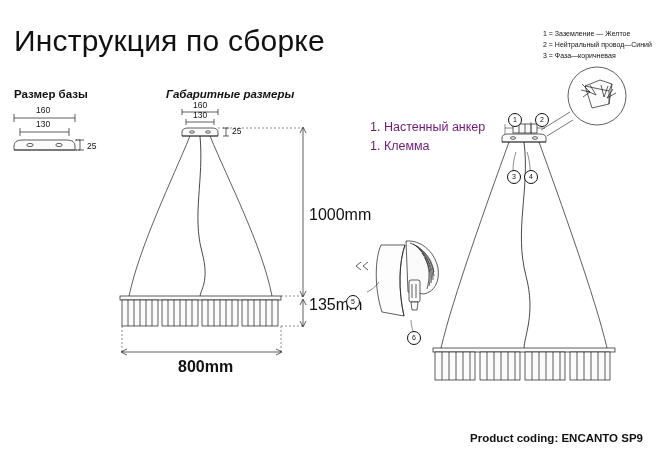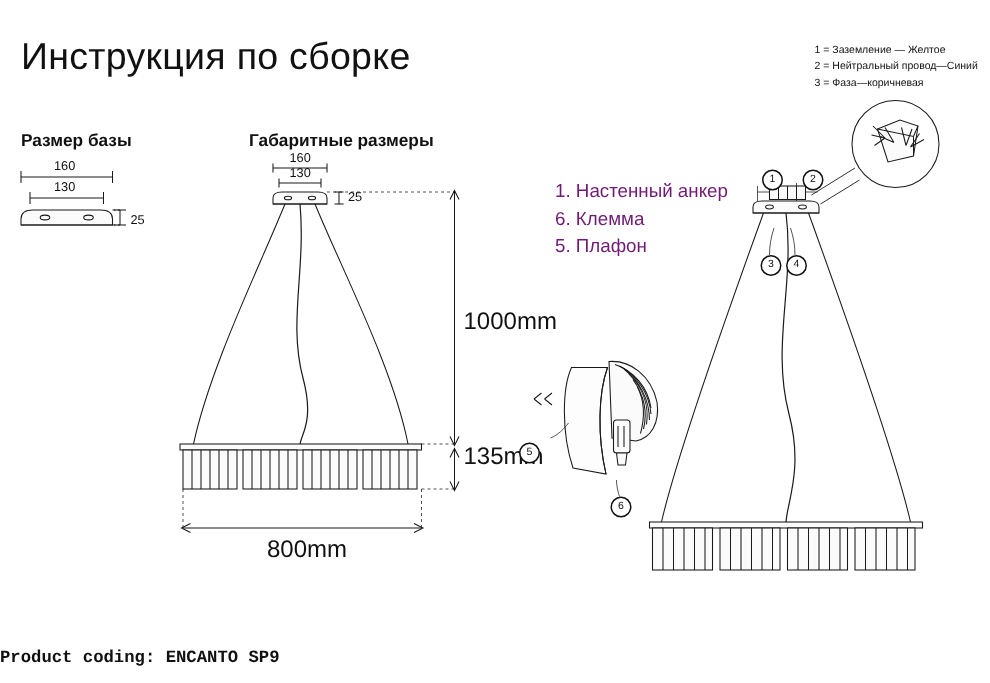--- a/index.html
+++ b/index.html
@@ -16,33 +16,33 @@
     overflow: hidden;
   }
   .page {
     position: absolute;
     inset: 0;
   }
   .title {
     position: absolute;
     left: 14px;
     top: 24px;
-    font-size: 25px;
+    font-size: 30px;
     font-weight: 400;
     letter-spacing: 0.2px;
     color: #111;
   }
   .sec-label {
     position: absolute;
     font-size: 11.5px;
     font-weight: 700;
     color: #111;
   }
   .sec-base { left: 14px; top: 88px; }
-  .sec-dims { left: 166px; top: 88px; }
+  .sec-dims { left: 166px; top: 88px; font-style: italic; }
 
   .dim-text {
     position: absolute;
     font-size: 8.5px;
     color: #111;
     white-space: nowrap;
   }
   .dim-text.big {
     font-size: 16px;
   }
@@ -73,25 +73,24 @@
     line-height: 11px;
     color: #111;
     white-space: nowrap;
   }
 
   .footer {
     position: absolute;
     left: 0;
     right: 17px;
     top: 432px;
-    text-align: left;
+    text-align: right;
     font-size: 11.5px;
     font-weight: 700;
     color: #111;
-    font-family: Liberation Mono, monospace;
   }
 
   .num-badge {
     position: absolute;
     font-size: 7px;
     color: #111;
     text-align: center;
     width: 12px;
     height: 12px;
     line-height: 12px;
@@ -312,26 +311,25 @@
   <div class="dim-text" style="left:36px; top:105px;">160</div>
   <div class="dim-text" style="left:36px; top:119px;">130</div>
   <div class="dim-text" style="left:87px; top:141px;">25</div>
 
   <div class="dim-text" style="left:193px; top:100px;">160</div>
   <div class="dim-text" style="left:193px; top:110px;">130</div>
   <div class="dim-text" style="left:232px; top:126px;">25</div>
 
   <div class="dim-text big" style="left:309px; top:206px;">1000mm</div>
   <div class="dim-text big" style="left:309px; top:296px;">135mm</div>
-  <div class="dim-text big" style="left:178px; top:358px; font-weight:400;">800mm</div>
+  <div class="dim-text big" style="left:178px; top:358px; font-weight:700;">800mm</div>
 
   <div class="parts-list">
     <div>1. Настенный анкер</div>
-    <div>6. Клемма</div>
-    <div>5. Плафон</div>
+    <div>1. Клемма</div>
   </div>
 
   <div class="wire-legend">
     <div>1 = Заземление — Желтое</div>
     <div>2 = Нейтральный провод—Синий</div>
     <div>3 = Фаза—коричневая</div>
   </div>
 
   <div class="num-badge" style="left:508px; top:113px;">1</div>
   <div class="num-badge" style="left:535px; top:113px;">2</div>

